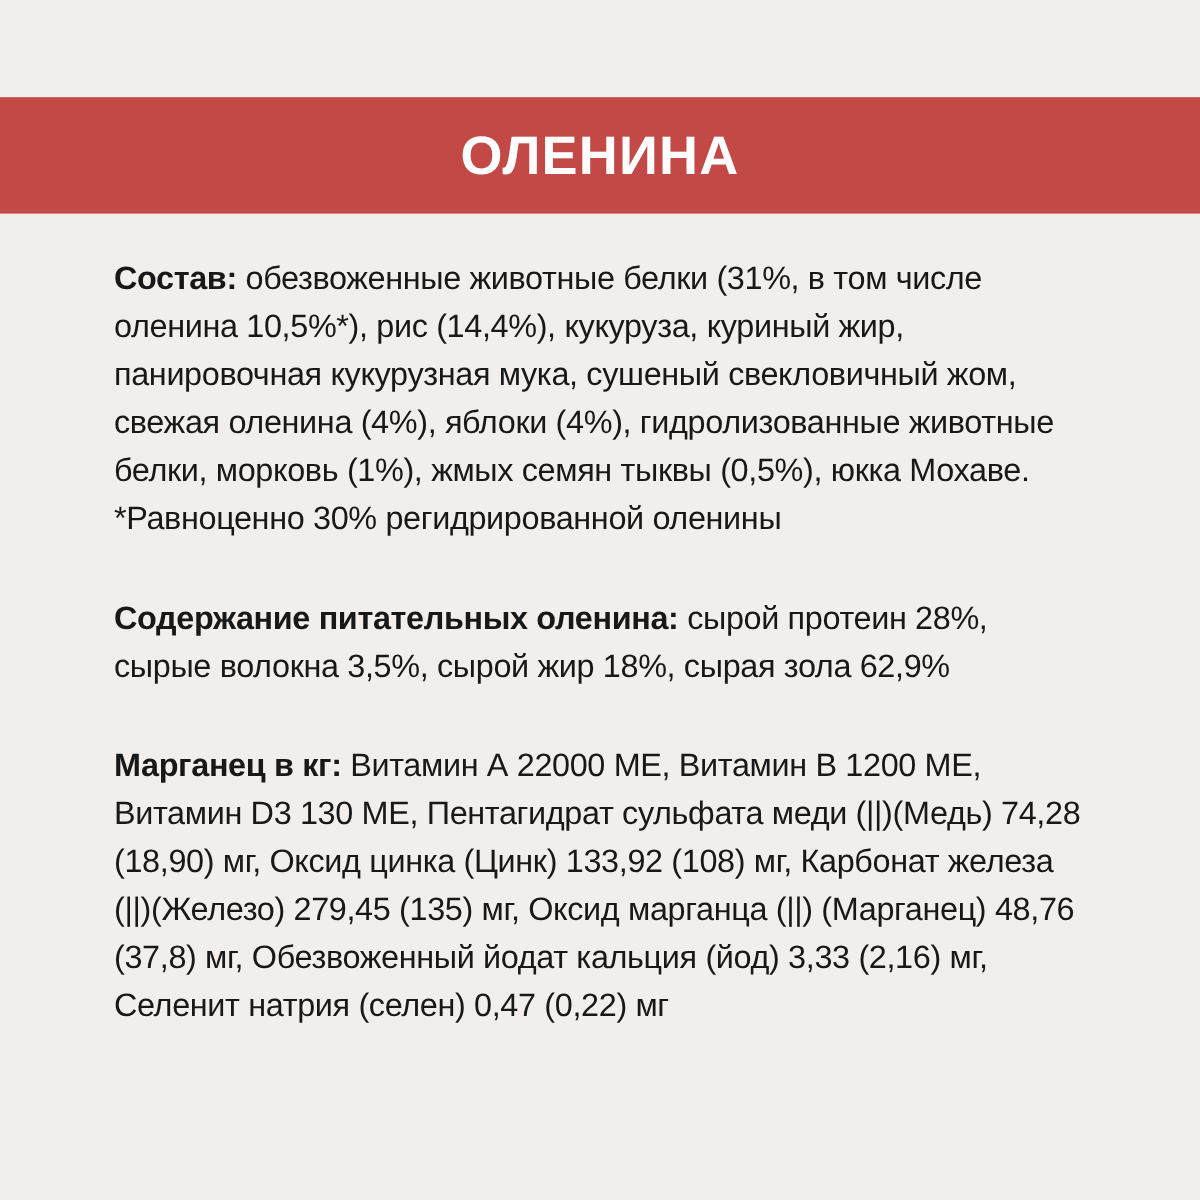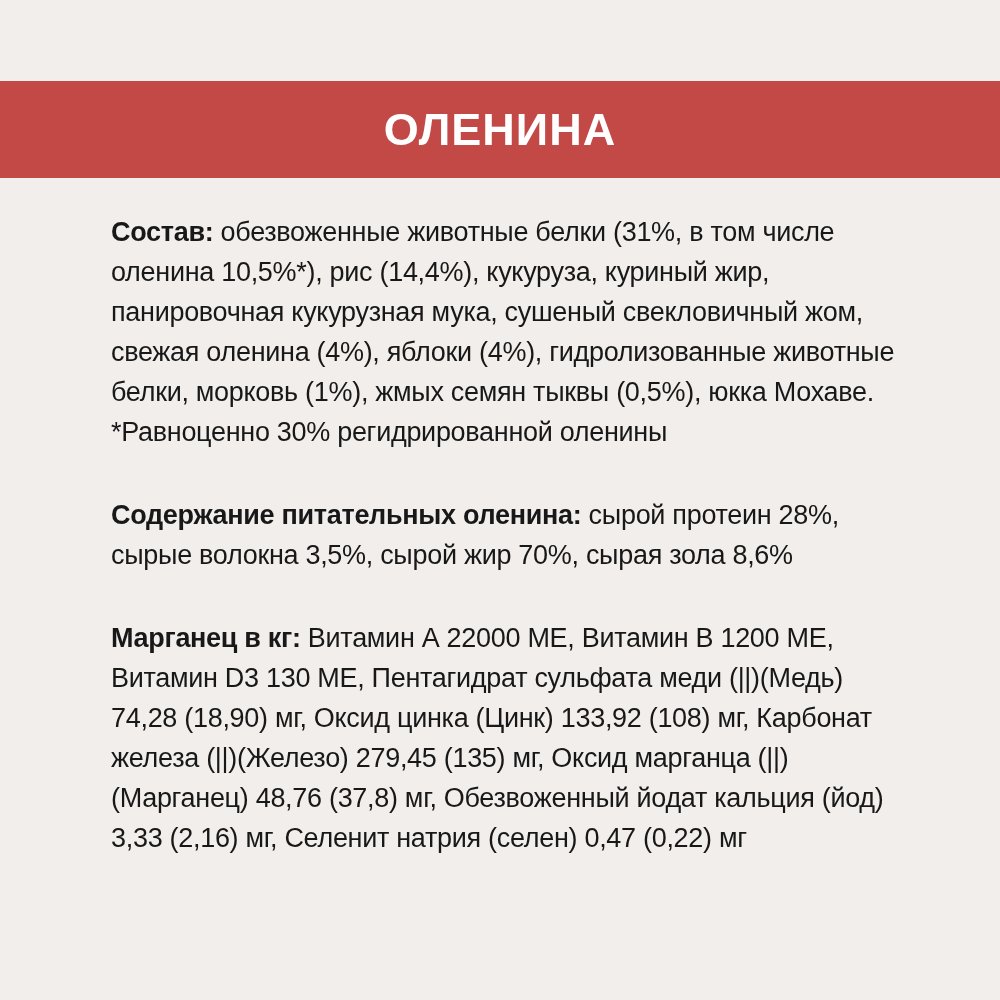--- a/index.html
+++ b/index.html
@@ -34,39 +34,39 @@
     letter-spacing: 1px;
     color: #ffffff;
   }
   .content {
     position: absolute;
     top: 212px;
     left: 95px;
     width: 815px;
   }
   .section {
-    margin: 0 0 43px 16px;
+    margin: 0 0 43px 0;
     font-size: 27px;
     line-height: 40px;
     letter-spacing: -0.3px;
   }
   .section .label {
     font-weight: 700;
   }
 </style>
 </head>
 <body style="--bg: #f2eeeb; --accent: #c24946; --text: #181818;">
 
 <header class="banner">
   <h1 class="banner-title">ОЛЕНИНА</h1>
 </header>
 
 <main class="content">
   <p class="section">
     <span class="label">Состав:</span><span> обезвоженные животные белки (31%, в том числе оленина 10,5%*), рис (14,4%), кукуруза, куриный жир, панировочная кукурузная мука, сушеный свекловичный жом, свежая оленина (4%), яблоки (4%), гидролизованные животные белки, морковь (1%), жмых семян тыквы (0,5%), юкка Мохаве. *Равноценно 30% регидрированной оленины</span>
   </p>
   <p class="section">
-    <span class="label">Содержание питательных оленина:</span><span> сырой протеин 28%, сырые волокна 3,5%, сырой жир 70%, сырая зола 8,6%</span>
+    <span class="label">Содержание питательных оленина:</span><span> сырой протеин 28%, сырые волокна 3,5%, сырой жир 18%, сырая зола 62,9%</span>
   </p>
   <p class="section">
     <span class="label">Марганец в кг:</span><span> Витамин А 22000 МЕ, Витамин В 1200 МЕ, Витамин D3 130 МЕ, Пентагидрат сульфата меди (||)(Медь) 74,28 (18,90) мг, Оксид цинка (Цинк) 133,92 (108) мг, Карбонат железа (||)(Железо) 279,45 (135) мг, Оксид марганца (||) (Марганец) 48,76 (37,8) мг, Обезвоженный йодат кальция (йод) 3,33 (2,16) мг, Селенит натрия (селен) 0,47 (0,22) мг</span>
   </p>
 </main>
 
 </body></html>

